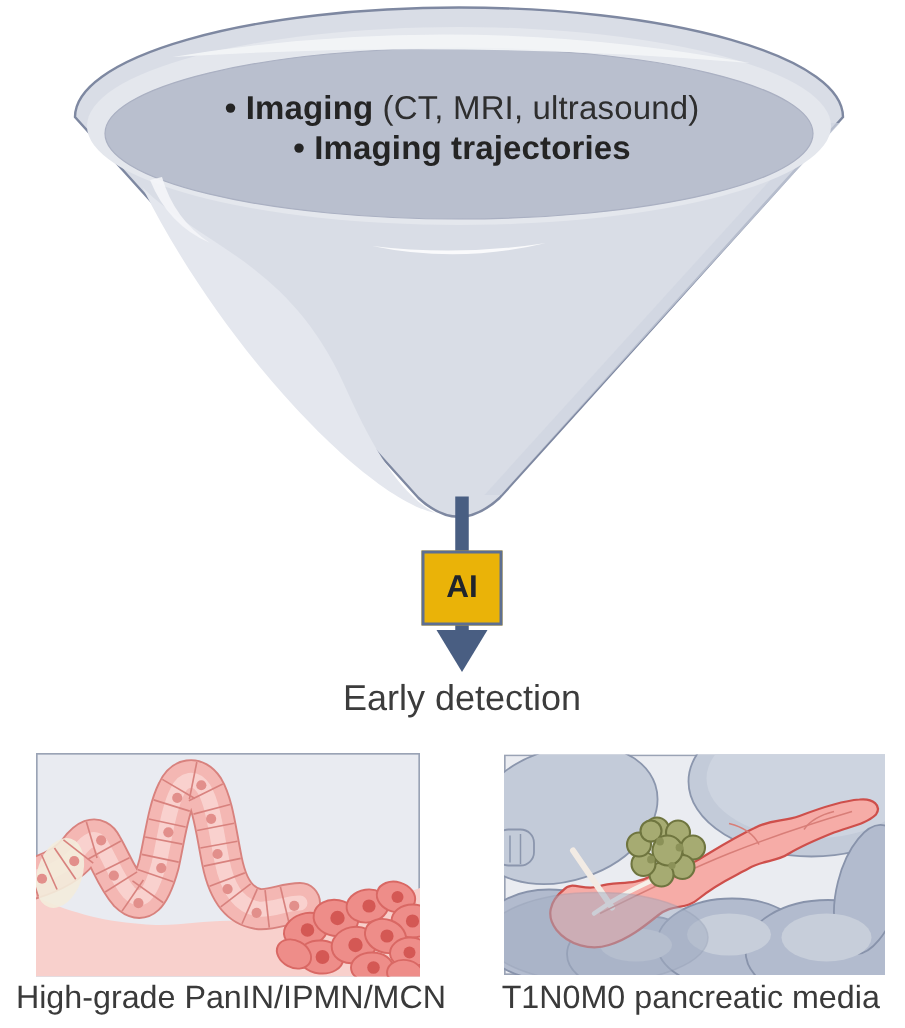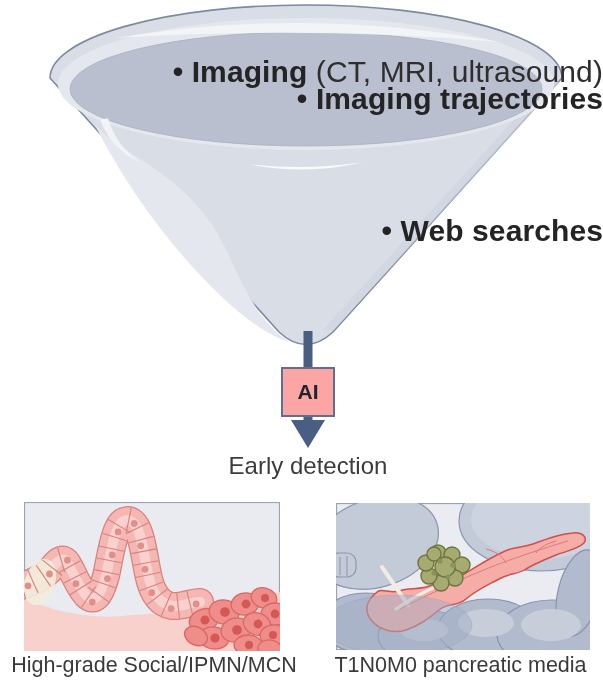--- a/index.html
+++ b/index.html
@@ -1,23 +1,23 @@
 <!DOCTYPE html>
 <html><head>
 <meta charset="utf-8">
 <style>
   html,body{margin:0;padding:0;background:#fff;}
   #stage{position:relative;width:603px;height:685px;background:#ffffff;
          font-family:"Liberation Sans",sans-serif;overflow:hidden;}
   .abs{position:absolute;}
   .ctext{left:13px;right:0;text-align:center;color:#242424;}
-  .bullets{font-size:30px;line-height:27px;letter-spacing:.1px;text-align:right;}
+  .bullets{font-size:22px;line-height:27px;letter-spacing:.1px;}
   .bullets .b{font-weight:bold;}
   .bullets .r{font-weight:normal;color:#2e2e2e;}
-  #ai-box{left:281px;top:367px;width:54px;height:50px;background:#fca5a5;
+  #ai-box{left:281px;top:367px;width:54px;height:50px;background:#eab308;
           border:2px solid #5d6f92;box-sizing:border-box;display:flex;
           align-items:center;justify-content:center;font-weight:bold;
           font-size:21px;color:#20242c;}
   #early{top:452px;font-size:24px;color:#3c3c3c;}
   .caption{top:653px;font-size:21.5px;color:#3a3a3a;text-align:center;}
   #cap-left{left:0;width:308px;}
   #cap-right{left:318px;width:285px;}
   svg{display:block;}
 </style>
 </head>
@@ -49,21 +49,20 @@
       <polygon points="291,420 325,420 308,448" fill="#495e82"></polygon>
     </g>
   </svg>
 
   <div class="abs ctext bullets" style="top:58px">
     <div><span class="b"><span>•</span> <span>Imaging</span></span><span class="r"> (CT, MRI, ultrasound)</span></div>
     <div><span class="b"><span>•</span> <span>Imaging trajectories</span></span><span class="r"></span></div>
   </div>
 
   <div class="abs ctext bullets" style="top:217px">
-    <div><span class="b"><span>•</span> <span>Web searches</span></span></div>
   </div>
 
   <div id="ai-box" class="abs">
     <span>AI</span>
   </div>
 
   <div id="early" class="abs ctext">Early detection</div>
 
   <svg class="abs" style="left:24px;top:502px" width="256" height="149" viewBox="0 0 256 149">
     <rect x="0.5" y="0.5" width="255" height="148" fill="#e9ebf1" stroke="#9aa3b5" stroke-width="1.2"></rect>
@@ -205,15 +204,15 @@
     <g fill="#8b9158">
       <circle cx="104" cy="58" r="2.6"></circle>
         <circle cx="117" cy="62" r="2.6"></circle>
       <circle cx="98" cy="70" r="2.6"></circle>
         <circle cx="112" cy="74" r="2.4"></circle>
     </g>
 
     <ellipse cx="62" cy="122" rx="74" ry="30" fill="#a4afc4" opacity="0.5" stroke="#8893ab" stroke-opacity="0.65" stroke-width="1"></ellipse>
   </svg>
 
-  <div id="cap-left" class="abs caption">High-grade Social/IPMN/MCN</div>
+  <div id="cap-left" class="abs caption">High-grade PanIN/IPMN/MCN</div>
   <div id="cap-right" class="abs caption">T1N0M0 pancreatic media</div>
 </div>
 
 </body></html>

